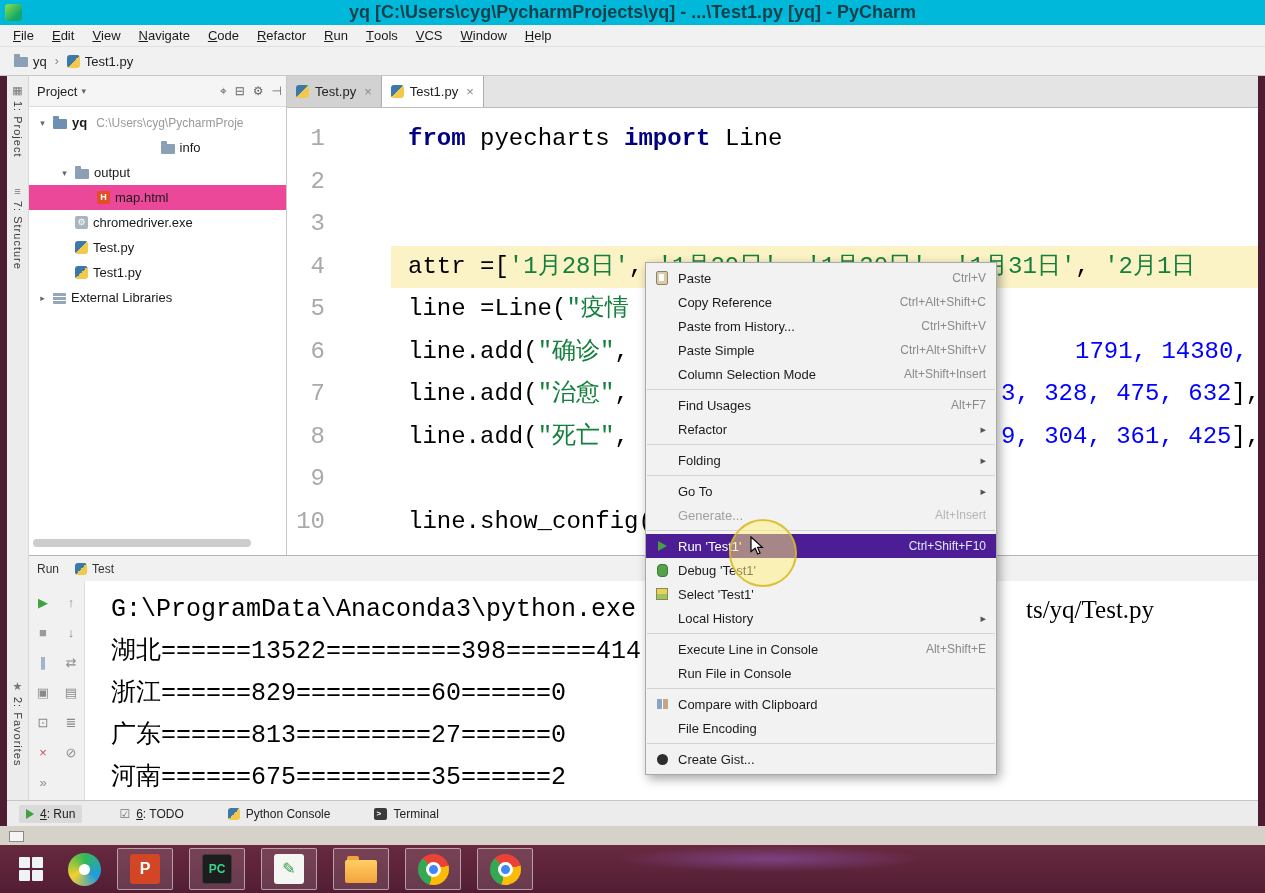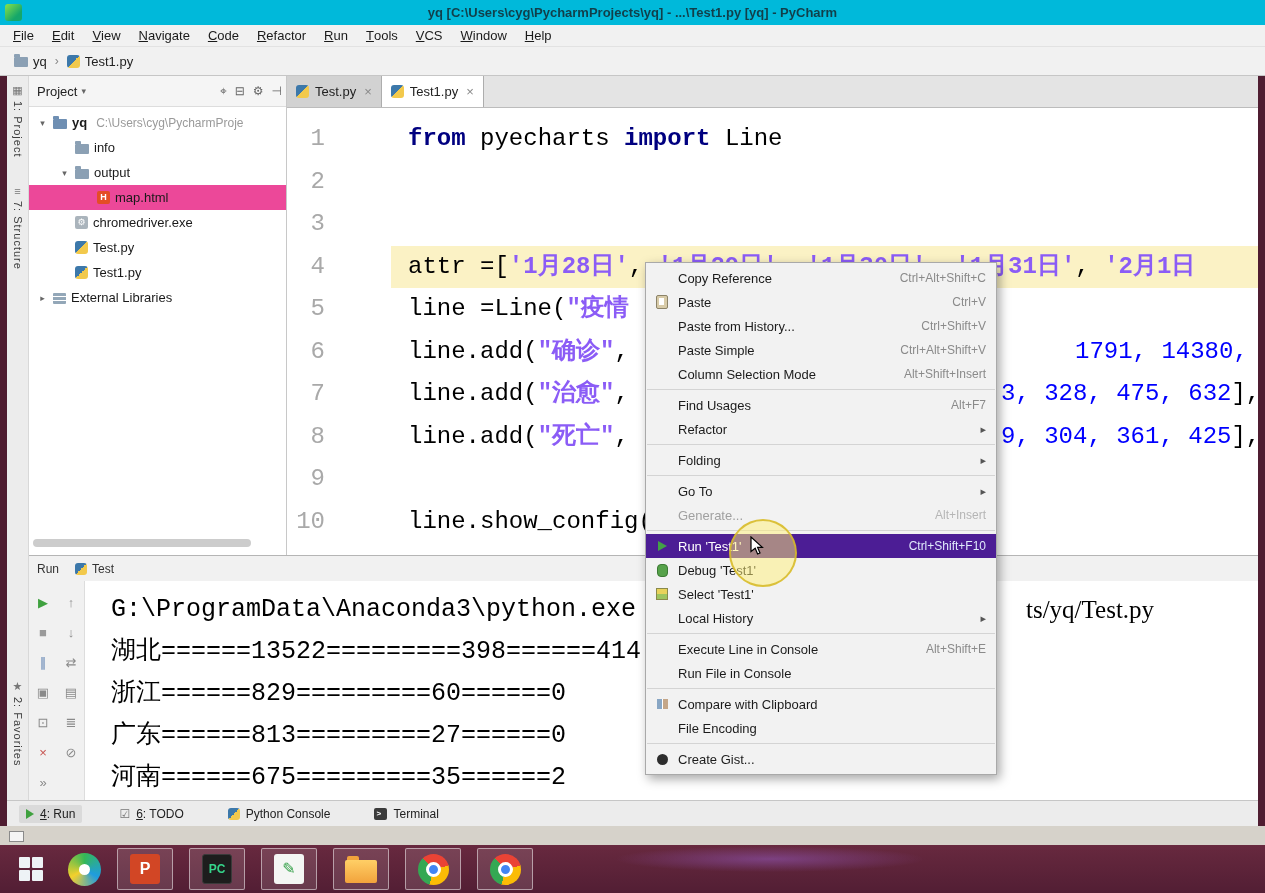--- a/index.html
+++ b/index.html
@@ -3,21 +3,21 @@
 <meta charset="utf-8">
 <style>
   html,body{margin:0;padding:0}
   body{width:1265px;height:893px;position:relative;overflow:hidden;background:#4f1d31;
        font-family:"Liberation Sans",sans-serif;-webkit-font-smoothing:antialiased}
   u{text-decoration:underline}
 
   
   .titlebar{position:absolute;left:0;top:0;width:1265px;height:25px;background:#00b9da;display:flex;align-items:center}
   .app-icon{width:17px;height:17px;margin:0 5px;border-radius:3px;background:linear-gradient(135deg,#8ae24a,#15a76a 70%)}
-  .win-title{position:absolute;left:0;right:0;text-align:center;font-size:13px;font-weight:bold;color:#113f4a}
+  .win-title{position:absolute;left:0;right:0;text-align:center;font-size:18px;font-weight:bold;color:#113f4a}
 
   
   .menubar{position:absolute;left:0;top:25px;width:1265px;height:22px;background:#f1f1f1;display:flex;align-items:center;padding-left:4px;box-sizing:border-box;font-size:13px;color:#1a1a1a;border-bottom:1px solid #e2e2e2}
   .menu-item{padding:0 9px;height:100%;display:flex;align-items:center;white-space:nowrap}
 
   
   .navbar{position:absolute;left:0;top:47px;width:1265px;height:29px;background:#f1f1f1;border-bottom:1px solid #c6c6c6;box-sizing:border-box;display:flex;align-items:center;padding-left:14px;font-size:13px;color:#222;gap:6px}
   .crumb{display:flex;align-items:center;gap:5px}
   .crumb-sep{color:#888;font-size:12px;padding:0 2px}
 
@@ -66,21 +66,21 @@
   .tab{display:flex;align-items:center;gap:6px;padding:0 9px;font-size:13px;background:#d2d2d2;border-right:1px solid #adadad;color:#222}
   .tab.active{background:#fff}
   .tab-close{color:#888;font-size:13px;margin-left:2px}
   .code-area{position:absolute;left:0;top:32px;right:0;bottom:0;overflow:hidden;font-family:"Liberation Mono",monospace;font-size:24px}
   .code-line{position:absolute;left:0;right:0;height:42px;line-height:42px;white-space:pre}
   .line-hl{position:absolute;left:104px;right:0;top:0;bottom:0;background:#fbf2c5}
   .ln{position:absolute;left:0;width:38px;text-align:right;color:#a9a9a9}
   .code{position:absolute;left:121px}
   .code-right{position:absolute;top:0}
   .kw{color:#000080;font-weight:bold}
-  .str{color:#8b5cf6;font-weight:bold}
+  .str{color:#15803d;font-weight:normal}
   .num{color:#0000ff}
   .pl{color:#000}
 
   
   .run-panel{position:absolute;left:29px;top:555px;width:1229px;height:245px;background:#a3a3a3;border-top:1px solid #b5b5b5;box-sizing:border-box}
   .run-header{height:25px;background:#f1f1f1;border-bottom:1px solid #d9d9d9;display:flex;align-items:center;padding-left:8px;font-size:12px;color:#333;gap:16px}
   .run-config{display:flex;align-items:center;gap:5px}
   .icon-python.small{width:12px;height:12px}
   .run-toolbar{position:absolute;left:0;top:25px;width:56px;bottom:0;background:#f1f1f1;border-right:1px solid #ddd;display:grid;grid-template-columns:28px 28px;grid-auto-rows:30px;justify-items:center;align-items:center;padding-top:6px;box-sizing:border-box}
   .rt-ic{font-size:13px;line-height:1}
@@ -204,21 +204,21 @@
         <span class="pp-ic">⊣</span>
       </span>
   </div>
   <div class="tree" id="tree">
       <div class="tree-row" style="padding-left: 8px;">
         <span class="tree-arrow">▾</span>
         <span class="ficon icon-project-folder"></span>
         <span class="tree-label b">yq</span>
         <span class="tree-path">C:\Users\cyg\PycharmProje</span>
       </div>
-      <div class="tree-row" style="padding-left: 30px;">
+      <div class="tree-row" style="padding-left: 30px; justify-content: center;">
         <span class="tree-arrow"></span>
         <span class="ficon icon-folder"></span>
         <span class="tree-label">info</span>
       </div>
       <div class="tree-row" style="padding-left: 30px;">
         <span class="tree-arrow">▾</span>
         <span class="ficon icon-folder"></span>
         <span class="tree-label">output</span>
       </div>
       <div class="tree-row selected" style="padding-left: 52px;">
@@ -356,30 +356,30 @@
       <div class="chrome"></div>
     </div>
     <div class="tb-app">
       <div class="chrome"></div>
     </div>
   </div>
 <div class="watermark"></div>
 
 <div class="ctx" id="ctxMenu">
     <div class="ctx-item">
+      <span class="ctx-icon">
+        <i class="mi mi-paste"></i>
+      </span>
+      <span class="ctx-label">Paste</span>
+      <span class="ctx-right">Ctrl+V</span>
+    </div>
+    <div class="ctx-item">
       <span class="ctx-icon"></span>
       <span class="ctx-label">Copy Reference</span>
       <span class="ctx-right">Ctrl+Alt+Shift+C</span>
-    </div>
-    <div class="ctx-item">
-      <span class="ctx-icon">
-        <i class="mi mi-paste"></i>
-      </span>
-      <span class="ctx-label">Paste</span>
-      <span class="ctx-right">Ctrl+V</span>
     </div>
     <div class="ctx-item">
       <span class="ctx-icon"></span>
       <span class="ctx-label">Paste from History...</span>
       <span class="ctx-right">Ctrl+Shift+V</span>
     </div>
     <div class="ctx-item">
       <span class="ctx-icon"></span>
       <span class="ctx-label">Paste Simple</span>
       <span class="ctx-right">Ctrl+Alt+Shift+V</span>

